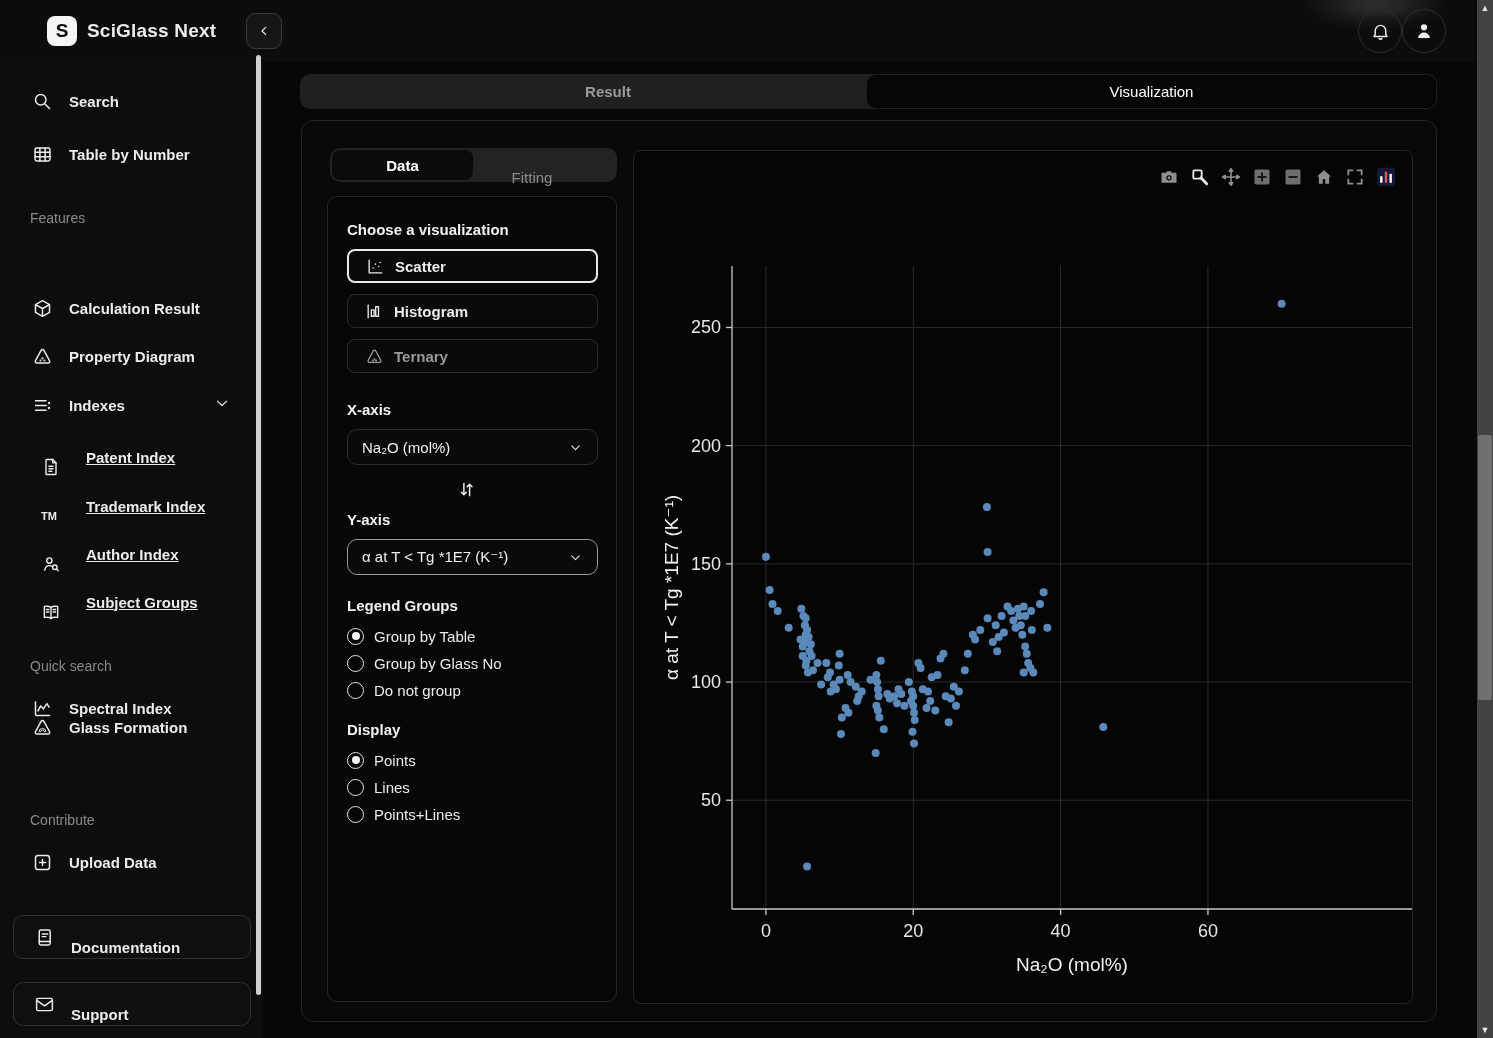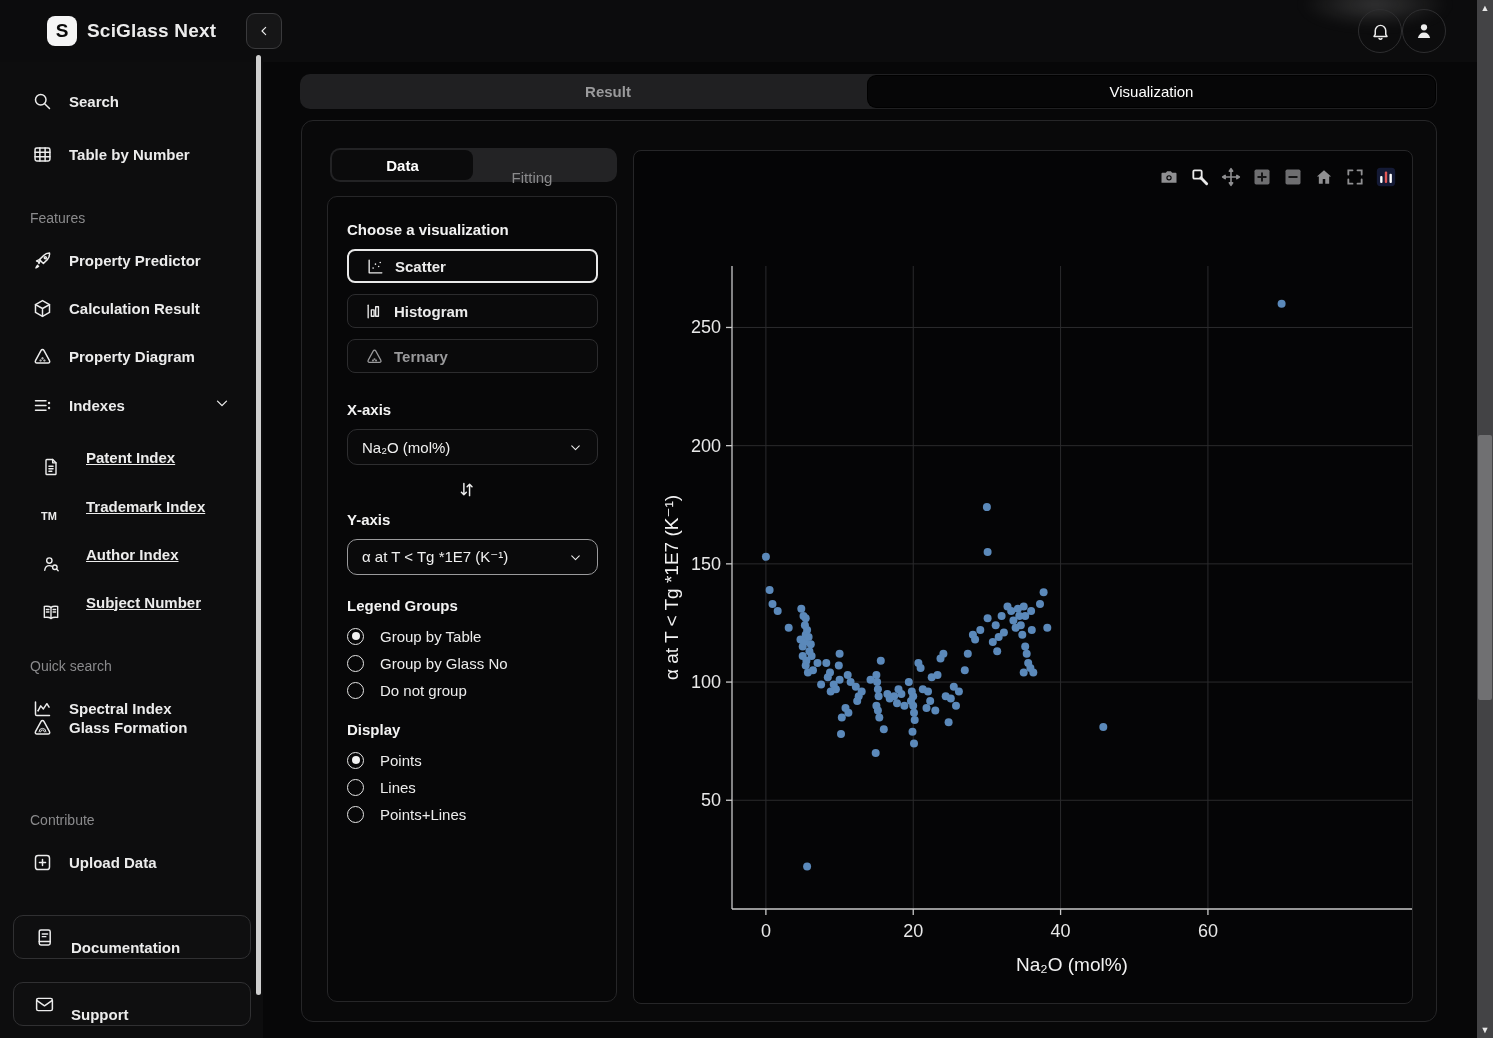--- a/index.html
+++ b/index.html
@@ -58,21 +58,21 @@
   #controls-card{position:absolute;left:64px;top:134px;width:290px;height:806px;border:1px solid #262628;border-radius:10px;background:#070708;padding-left:20px;}
   .ctl-label{position:absolute;left:19px;font-size:15px;font-weight:bold;color:#f2f2f2;}
   .viz-btn{position:absolute;left:19px;width:251px;height:34px;border:1px solid #2c2c2e;border-radius:8px;background:#0a0a0b;
     display:flex;align-items:center;gap:10px;padding-left:17px;font-size:15px;font-weight:600;color:#ececec;}
   .viz-btn.active{border:2px solid #e9e9e9;}
   .viz-btn.disabled{color:#9a9a9c;}
   .dropdown{position:absolute;left:19px;width:251px;height:36px;border:1px solid #2e2e30;border-radius:10px;background:#0a0a0b;
     display:flex;align-items:center;padding:0 14px;font-size:15px;color:#f0f0f0;}
   .dropdown.hl{border:1.5px solid #9a9a9c;}
   .dropdown .dd-val{flex:1;}
-  .radio-row{position:absolute;left:19px;height:22px;display:flex;align-items:center;gap:16px;}
+  .radio-row{position:absolute;left:19px;height:22px;display:flex;align-items:center;gap:10px;}
   .radio{width:17px;height:17px;border:1.8px solid #e4e4e4;border-radius:50%;display:flex;align-items:center;justify-content:center;}
   .radio .dot{display:none;width:8px;height:8px;border-radius:50%;background:#f2f2f2;}
   .radio-row.on .radio .dot{display:block;}
   .rlabel{font-size:15px;font-weight:500;color:#ececec;}
 
   
   #chart-card{position:absolute;left:370px;top:88px;width:780px;height:854px;border:1px solid #262628;border-radius:8px;background:#050506;}
   #modebar{position:absolute;right:14px;top:14px;display:flex;gap:7px;align-items:center;}
   .mb-btn{width:24px;height:24px;display:flex;align-items:center;justify-content:center;}
   #plot-svg{position:absolute;left:0;top:0;}
@@ -120,30 +120,20 @@
       <svg class="ic" width="21" height="21" viewBox="0 0 24 24">
           <rect x="3.5" y="4.5" width="17" height="15" rx="2"></rect>
           <path d="M3.5 9.5h17M3.5 14.5h17M9 4.5v15M15 4.5v15"></path>
         </svg>
       </span>
     <span class="slabel">Table by Number</span>
   </div>
 
   <div class="ssection" style="top:148px">Features</div>
 
-  <div class="srow" style="top:176px">
-    <span class="sicon">
-      <svg class="ic" width="21" height="21" viewBox="0 0 24 24">
-          <path d="M20 3.5s-4 .1-6.7 2.8L8.5 11l4.5 4.5 4.7-4.8C20.4 8 20 3.5 20 3.5z"></path>
-          <circle cx="15.2" cy="8.8" r="1.2"></circle>
-          <path d="M8.5 11l-3.3 1.5 2 .8.8 2L9.5 12M6.5 17.5c-1.2 1.2-2 3-2 3s1.8-.8 3-2"></path>
-        </svg>
-      </span>
-    <span class="slabel">Property Predictor</span>
-  </div>
   <div class="srow" style="top:224px">
     <span class="sicon">
       <svg class="ic" width="21" height="21" viewBox="0 0 24 24">
           <path d="M12 3l8 4.5v9L12 21l-8-4.5v-9L12 3z"></path>
           <path d="M12 12l8-4.5M12 12L4 7.5M12 12v9"></path>
         </svg>
       </span>
     <span class="slabel">Calculation Result</span>
   </div>
   <div class="srow" style="top:272px">
@@ -200,21 +190,21 @@
       </span>
     <span class="slabel">Author Index</span>
   </div>
   <div class="srow sub" style="top:518px">
     <span class="sicon">
       <svg class="ic" width="20" height="20" viewBox="0 0 24 24">
           <path d="M12 6.5c-2-1.6-5-1.7-8-1.2v13.2c3-.5 6-.4 8 1.2 2-1.6 5-1.7 8-1.2V5.3c-3-.5-6-.4-8 1.2z"></path>
           <path d="M12 6.5v13.2M6.5 9h3M6.5 12h3M14.5 9h3M14.5 12h3"></path>
         </svg>
       </span>
-    <span class="slabel">Subject Number</span>
+    <span class="slabel">Subject Groups</span>
   </div>
 
   <div class="ssection" style="top:596px">Quick search</div>
 
   <div class="srow" style="top:624px">
     <span class="sicon">
       <svg class="ic" width="21" height="21" viewBox="0 0 24 24">
           <path d="M4 4.5v14a1.5 1.5 0 0 0 1.5 1.5H20"></path>
           <path d="M7 14.5l3-5.5 3 3.5 4-6 2.5 4"></path>
           <rect x="6.2" y="13.7" width="1.6" height="1.6" fill="#ececec" stroke="none"></rect>

